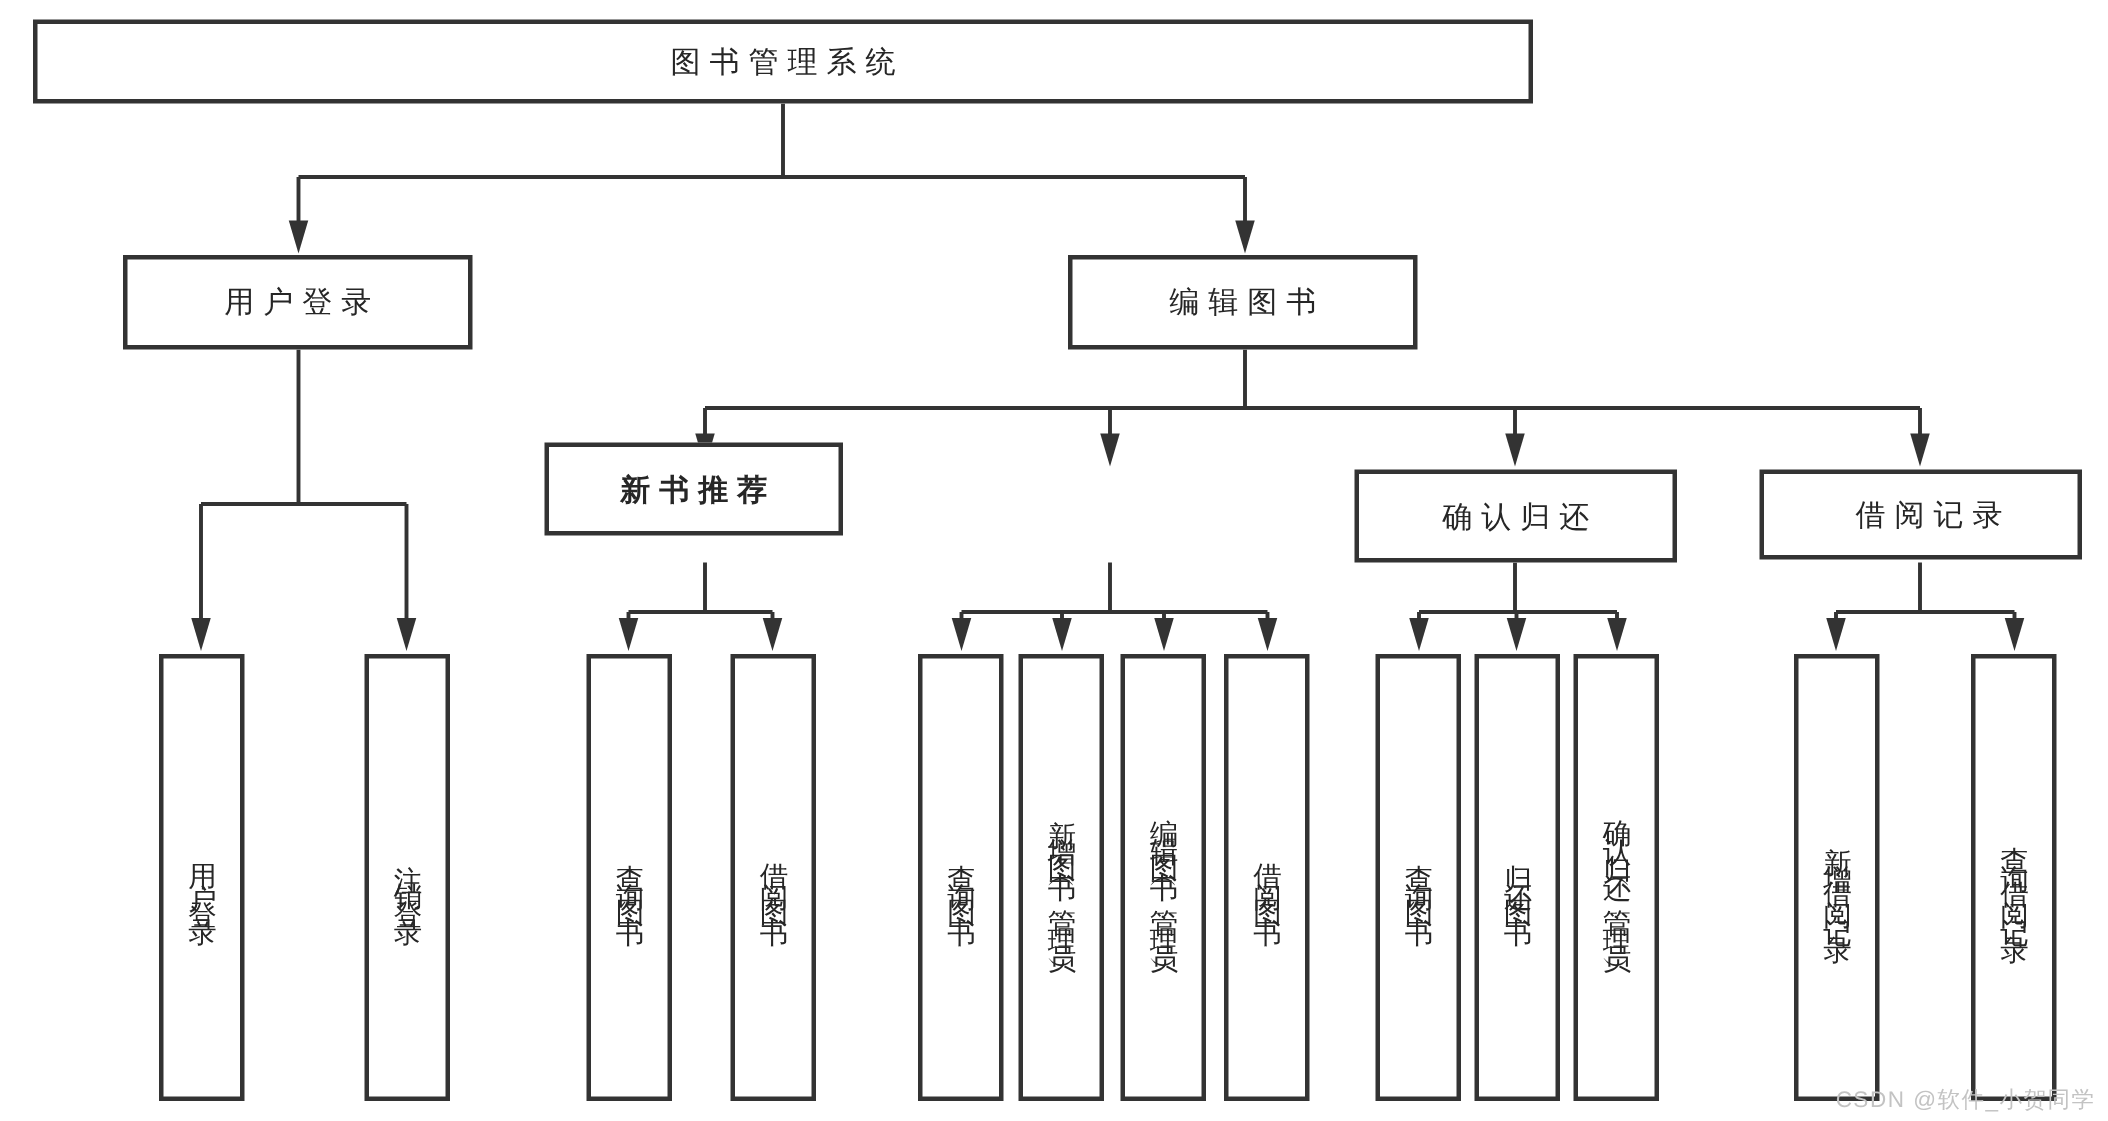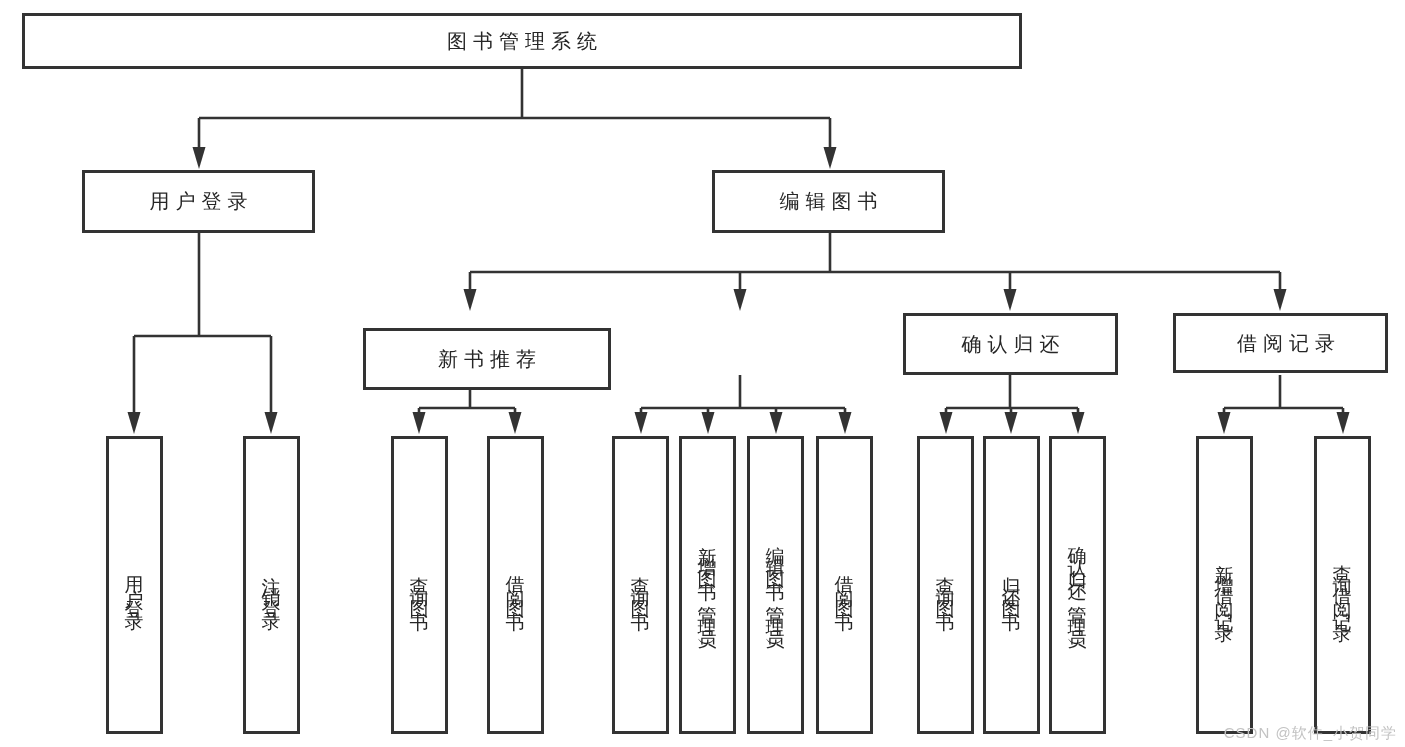--- a/index.html
+++ b/index.html
@@ -81,21 +81,21 @@
     <polygon fill="#333333" points="1071.5,412 1084.5,412 1078,434"></polygon>
     <polygon fill="#333333" points="1217.5,412 1230.5,412 1224,434"></polygon>
     <polygon fill="#333333" points="1336.5,412 1349.5,412 1343,434"></polygon>
   </svg>
 
   <div class="node" style="left:22px; top:13px; width:1000px; height:56px;">图书管理系统</div>
 
   <div class="node" style="left:82px; top:170px; width:233px; height:63px;">用户登录</div>
   <div class="node" style="left:712px; top:170px; width:233px; height:63px;">编辑图书</div>
 
-  <div class="node" style="left:363px; top:328px; width:248px; height:62px;">新书推荐</div>
+  <div class="node" style="left:363px; top:295px; width:199px; height:62px;font-weight:bold;">新书推荐</div>
   <div class="node" style="left:903px; top:313px; width:215px; height:62px;">确认归还</div>
   <div class="node" style="left:1173px; top:313px; width:215px; height:60px;padding-left:11px;">借阅记录</div>
 
   <div class="leaf" style="left:106px; top:436px;">
     <span class="vtext">用户登录</span>
   </div>
   <div class="leaf" style="left:243px; top:436px;">
     <span class="vtext">注销登录</span>
   </div>
 

